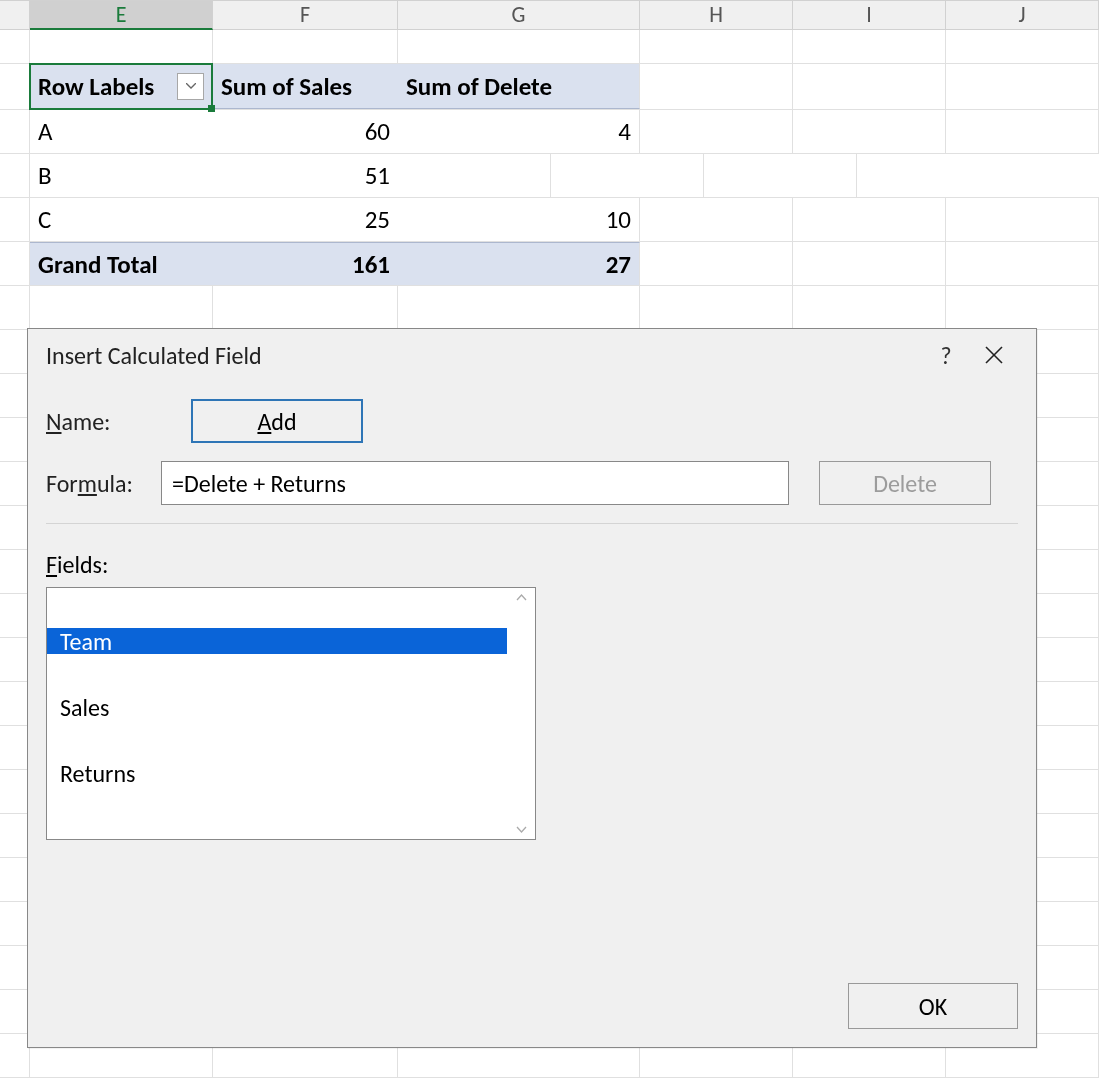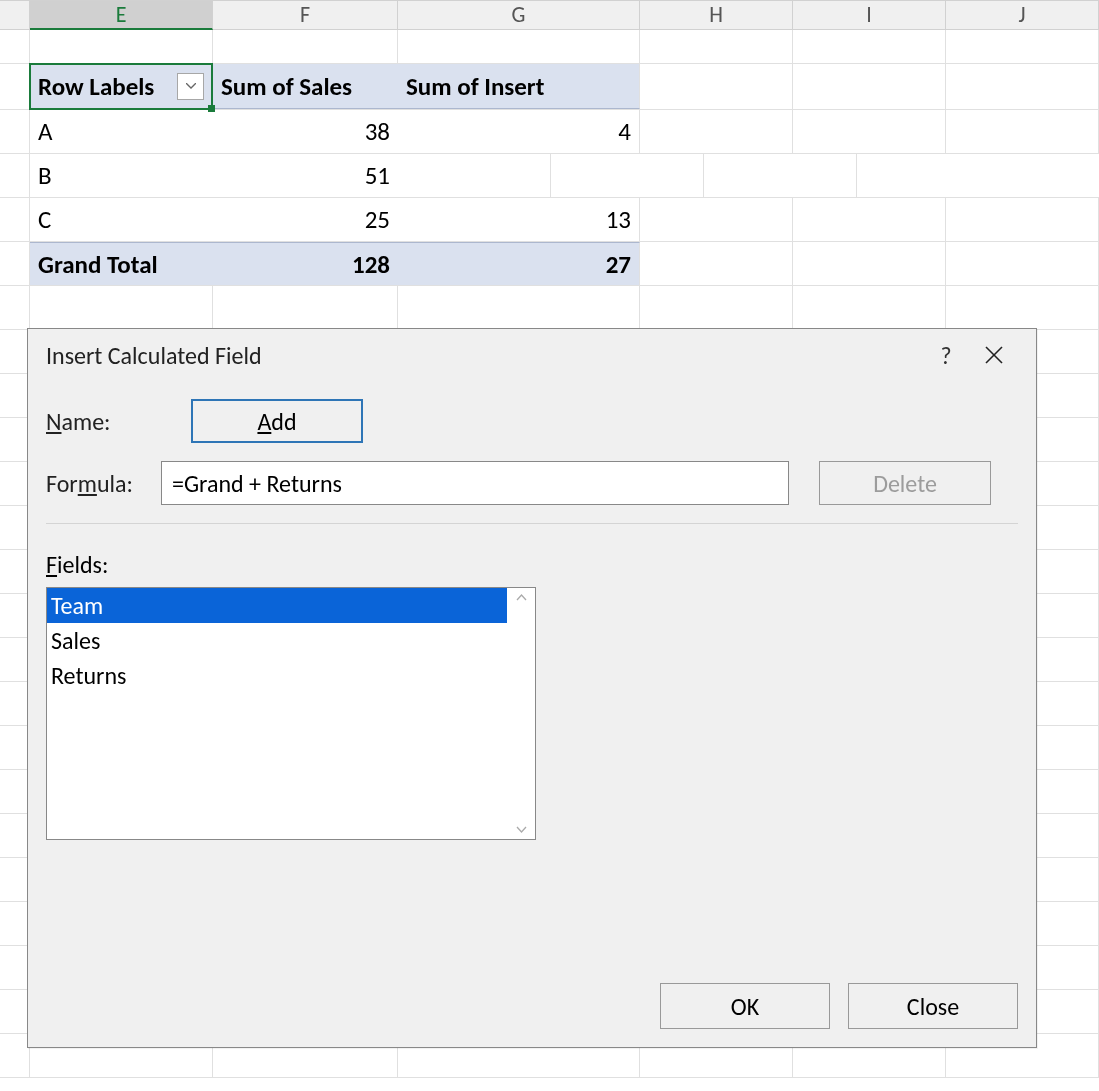--- a/index.html
+++ b/index.html
@@ -190,24 +190,25 @@
       border: 1px solid #888;
       background: #fff;
       display: flex;
     }
     .fields-items {
       flex: 1;
       overflow: hidden;
     }
     .field-item {
       font-size: 24px;
-      padding: 2px 4px;
-      height: 35px;
-      display: flex;
-      align-items: center;
+      padding: 2px 13px;
+      height: 26px;
+      display: flex;
+      align-items: center;
+      margin-top: 40px;
     }
     .field-item.selected {
       background: #0a64d8;
       color: #fff;
     }
     .fields-scroll {
       width: 28px;
       display: flex;
       flex-direction: column;
       justify-content: space-between;
@@ -268,57 +269,57 @@
     <div class="cell" style="width:30px"></div>
     <div class="cell pivot-header" style="width:183px; display:flex; align-items:center;">
       <span>Row Labels</span>
       <div class="filter-btn">
         <svg viewBox="0 0 10 6">
             <path d="M0 0 L5 5 L10 0" fill="none" stroke="#666" stroke-width="1.3"></path>
           </svg>
       </div>
     </div>
     <div class="cell pivot-header" style="width:185px; border-right:none;">Sum of Sales</div>
-    <div class="cell pivot-header" style="width:242px">Sum of Insert</div>
+    <div class="cell pivot-header" style="width:242px">Sum of Delete</div>
     <div class="cell" style="width:153px"></div>
     <div class="cell" style="width:153px"></div>
     <div class="cell" style="width:153px"></div>
   </div>
 
   <div class="row" style="height:44px">
     <div class="cell" style="width:30px"></div>
     <div class="cell" style="width:183px; border-right:none;">A</div>
-    <div class="cell right" style="width:185px; border-right:none;">38</div>
+    <div class="cell right" style="width:185px; border-right:none;">60</div>
     <div class="cell right" style="width:242px">4</div>
     <div class="cell" style="width:153px"></div>
     <div class="cell" style="width:153px"></div>
     <div class="cell" style="width:153px"></div>
   </div>
   <div class="row" style="height:44px">
     <div class="cell" style="width:30px"></div>
     <div class="cell" style="width:183px; border-right:none;">B</div>
     <div class="cell right" style="width:185px; border-right:none;">51</div>
     <div class="cell" style="width:153px"></div>
     <div class="cell" style="width:153px"></div>
     <div class="cell" style="width:153px"></div>
   </div>
   <div class="row" style="height:44px">
     <div class="cell" style="width:30px"></div>
     <div class="cell" style="width:183px; border-right:none;">C</div>
     <div class="cell right" style="width:185px; border-right:none;">25</div>
-    <div class="cell right" style="width:242px">13</div>
+    <div class="cell right" style="width:242px">10</div>
     <div class="cell" style="width:153px"></div>
     <div class="cell" style="width:153px"></div>
     <div class="cell" style="width:153px"></div>
   </div>
 
   <div class="row" style="height:44px">
     <div class="cell" style="width:30px"></div>
     <div class="cell grand-total" style="width:183px; border-right:none;">Grand Total</div>
-    <div class="cell grand-total right" style="width:185px; border-right:none;">128</div>
+    <div class="cell grand-total right" style="width:185px; border-right:none;">161</div>
     <div class="cell grand-total right" style="width:242px">27</div>
     <div class="cell" style="width:153px"></div>
     <div class="cell" style="width:153px"></div>
     <div class="cell" style="width:153px"></div>
   </div>
 
   <div class="row" style="height:44px">
     <div class="cell" style="width:30px"></div>
     <div class="cell" style="width:183px"></div>
     <div class="cell" style="width:185px"></div>
@@ -504,21 +505,21 @@
 
     <div class="form-row">
       <div class="form-label"><u>N</u>ame:</div>
       <div style="width:30px;"></div>
       <button class="action-btn primary"><u>A</u>dd</button>
     </div>
 
     <div class="form-row">
       <div class="form-label">For<u>m</u>ula:</div>
       <div class="text-input" style="width:628px; display:flex; align-items:center;">
-        <span>=Grand + Returns</span>
+        <span>=Delete + Returns</span>
       </div>
       <div style="width:30px;"></div>
       <button class="action-btn disabled">Delete</button>
     </div>
 
     <div class="divider"></div>
 
     <div class="fields-label"><u>F</u>ields:</div>
     <div class="fields-list">
       <div class="fields-items">
@@ -533,15 +534,14 @@
         <svg viewBox="0 0 11 7">
             <path d="M1 1 L5.5 6 L10 1" fill="none" stroke="#aaa" stroke-width="1.3"></path>
           </svg>
       </div>
     </div>
 
   </div>
 
   <div class="dialog-footer">
     <button class="action-btn">OK</button>
-    <button class="action-btn">Close</button>
   </div>
 </div>
 
 </body></html>

